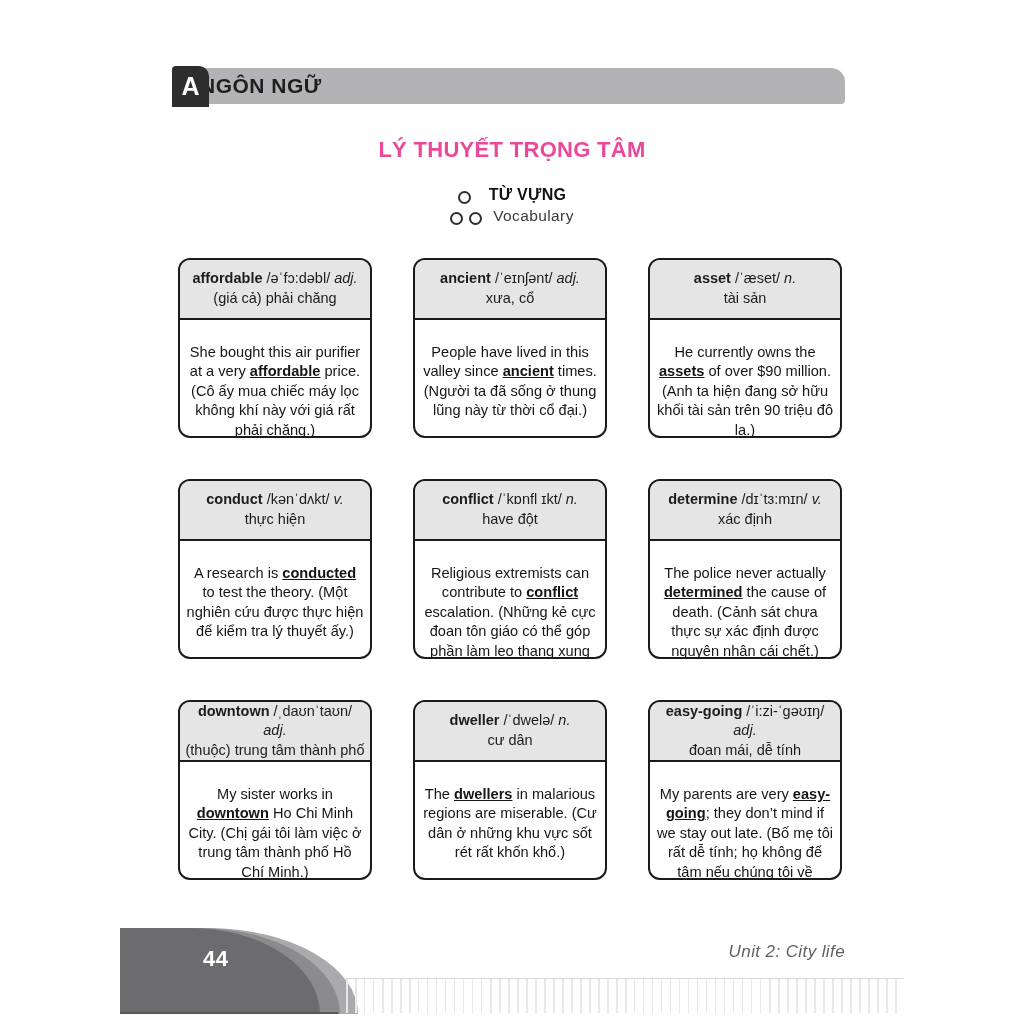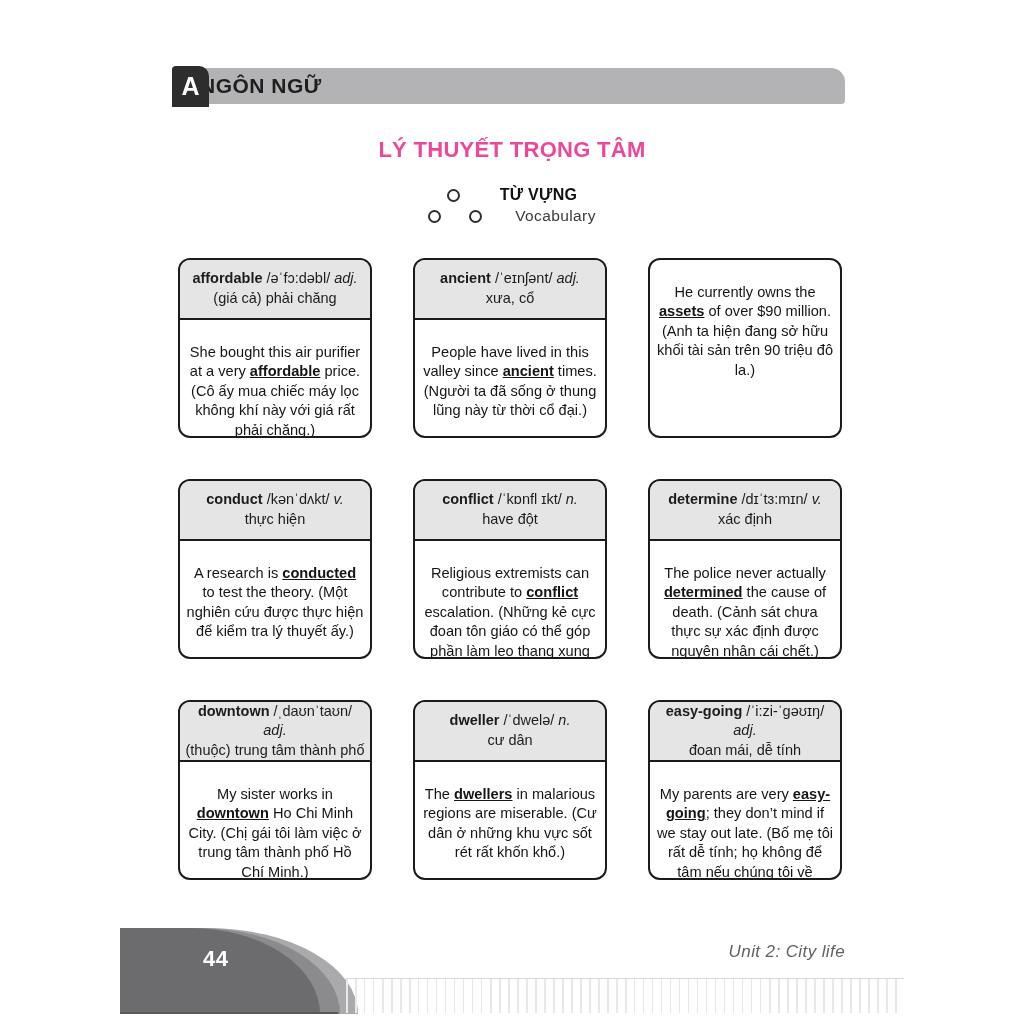--- a/index.html
+++ b/index.html
@@ -20,21 +20,21 @@
     background:var(--badge,#2d2d2d);border-radius:4px 10px 0 0;
     display:flex;align-items:center;justify-content:center;
     color:#fff;font-weight:bold;font-size:25px;
   }
   
   .main-title{
     position:absolute;left:0;top:137px;width:1024px;text-align:center;
     font-size:22px;font-weight:bold;letter-spacing:.3px;color:#ec4899;
   }
   .sub-head{position:absolute;left:0;top:186px;width:1024px;display:flex;flex-direction:column;align-items:center;}
-  .sub-row{display:flex;align-items:center;gap:22px;}
+  .sub-row{display:flex;align-items:flex-end;}
   .ring{width:9px;height:9px;border:2px solid #2e2e2e;border-radius:50%;display:inline-block;background:#fff;}
   .sub-vi{font-weight:bold;font-size:16px;margin-left:18px;letter-spacing:.3px;color:#111;}
   .sub-en{font-size:15.5px;color:#3a3a3c;margin-left:11px;letter-spacing:.4px;}
   .sub-row2 .ring + .ring{margin-left:6px;}
   .sub-row2{margin-top:3px;}
   
   .grid{
     position:absolute;left:178px;top:258px;width:664px;
     display:grid;grid-template-columns:repeat(3,1fr);column-gap:4px;row-gap:22px;gap:41px;
   }
@@ -108,20 +108,24 @@
         <div class="card-body"><span>She bought this air purifier at a very </span><span class="kw">affordable</span><span> price. (Cô ấy mua chiếc máy lọc không khí này với giá rất phải chăng.)</span></div>
       </div>
       <div class="card">
         <div class="card-head">
           <div class="hl1"><b class="w">ancient</b><span class="pron"> /ˈeɪnʃənt/ </span><i class="pos">adj.</i></div>
           <div class="hl2">xưa, cổ</div>
         </div>
         <div class="card-body"><span>People have lived in this valley since </span><span class="kw">ancient</span><span> times. (Người ta đã sống ở thung lũng này từ thời cổ đại.)</span></div>
       </div>
       <div class="card">
+        <div class="card-head">
+          <div class="hl1"><b class="w">asset</b><span class="pron"> /ˈæset/ </span><i class="pos">n.</i></div>
+          <div class="hl2">tài sản</div>
+        </div>
         <div class="card-body"><span>He currently owns the </span><span class="kw">assets</span><span> of over $90 million. (Anh ta hiện đang sở hữu khối tài sản trên 90 triệu đô la.)</span></div>
       </div>
       <div class="card">
         <div class="card-head">
           <div class="hl1"><b class="w">conduct</b><span class="pron"> /kənˈdʌkt/ </span><i class="pos">v.</i></div>
           <div class="hl2">thực hiện</div>
         </div>
         <div class="card-body"><span>A research is </span><span class="kw">conducted</span><span> to test the theory. (Một nghiên cứu được thực hiện để kiểm tra lý thuyết ấy.)</span></div>
       </div>
       <div class="card">

